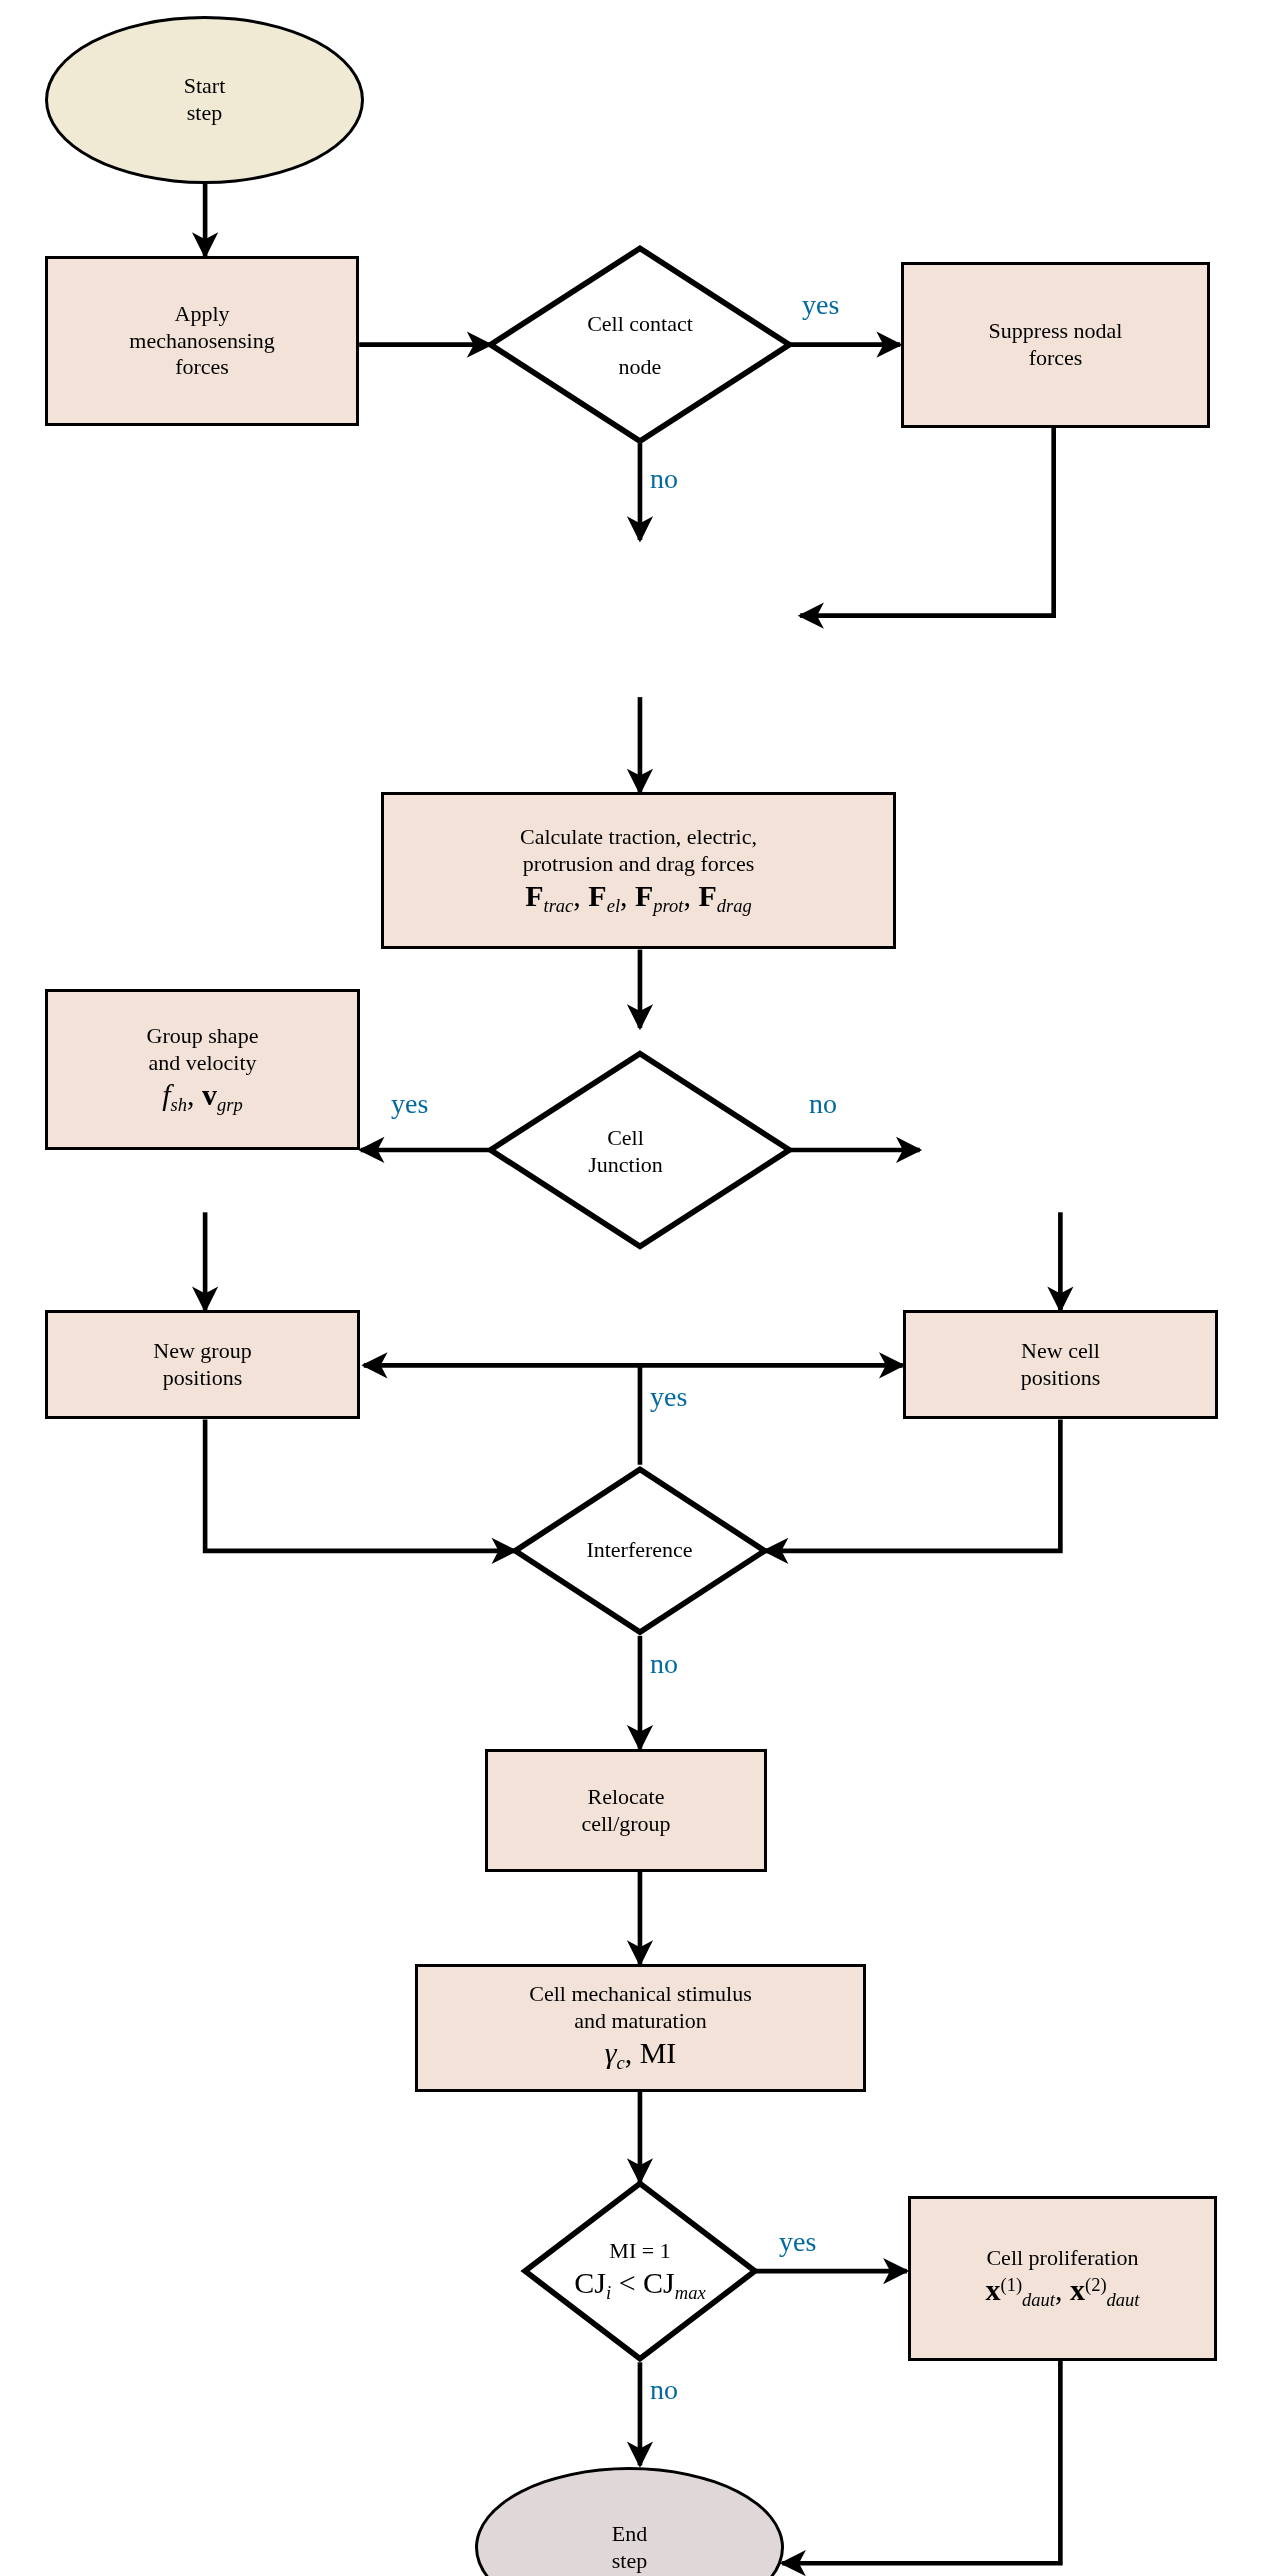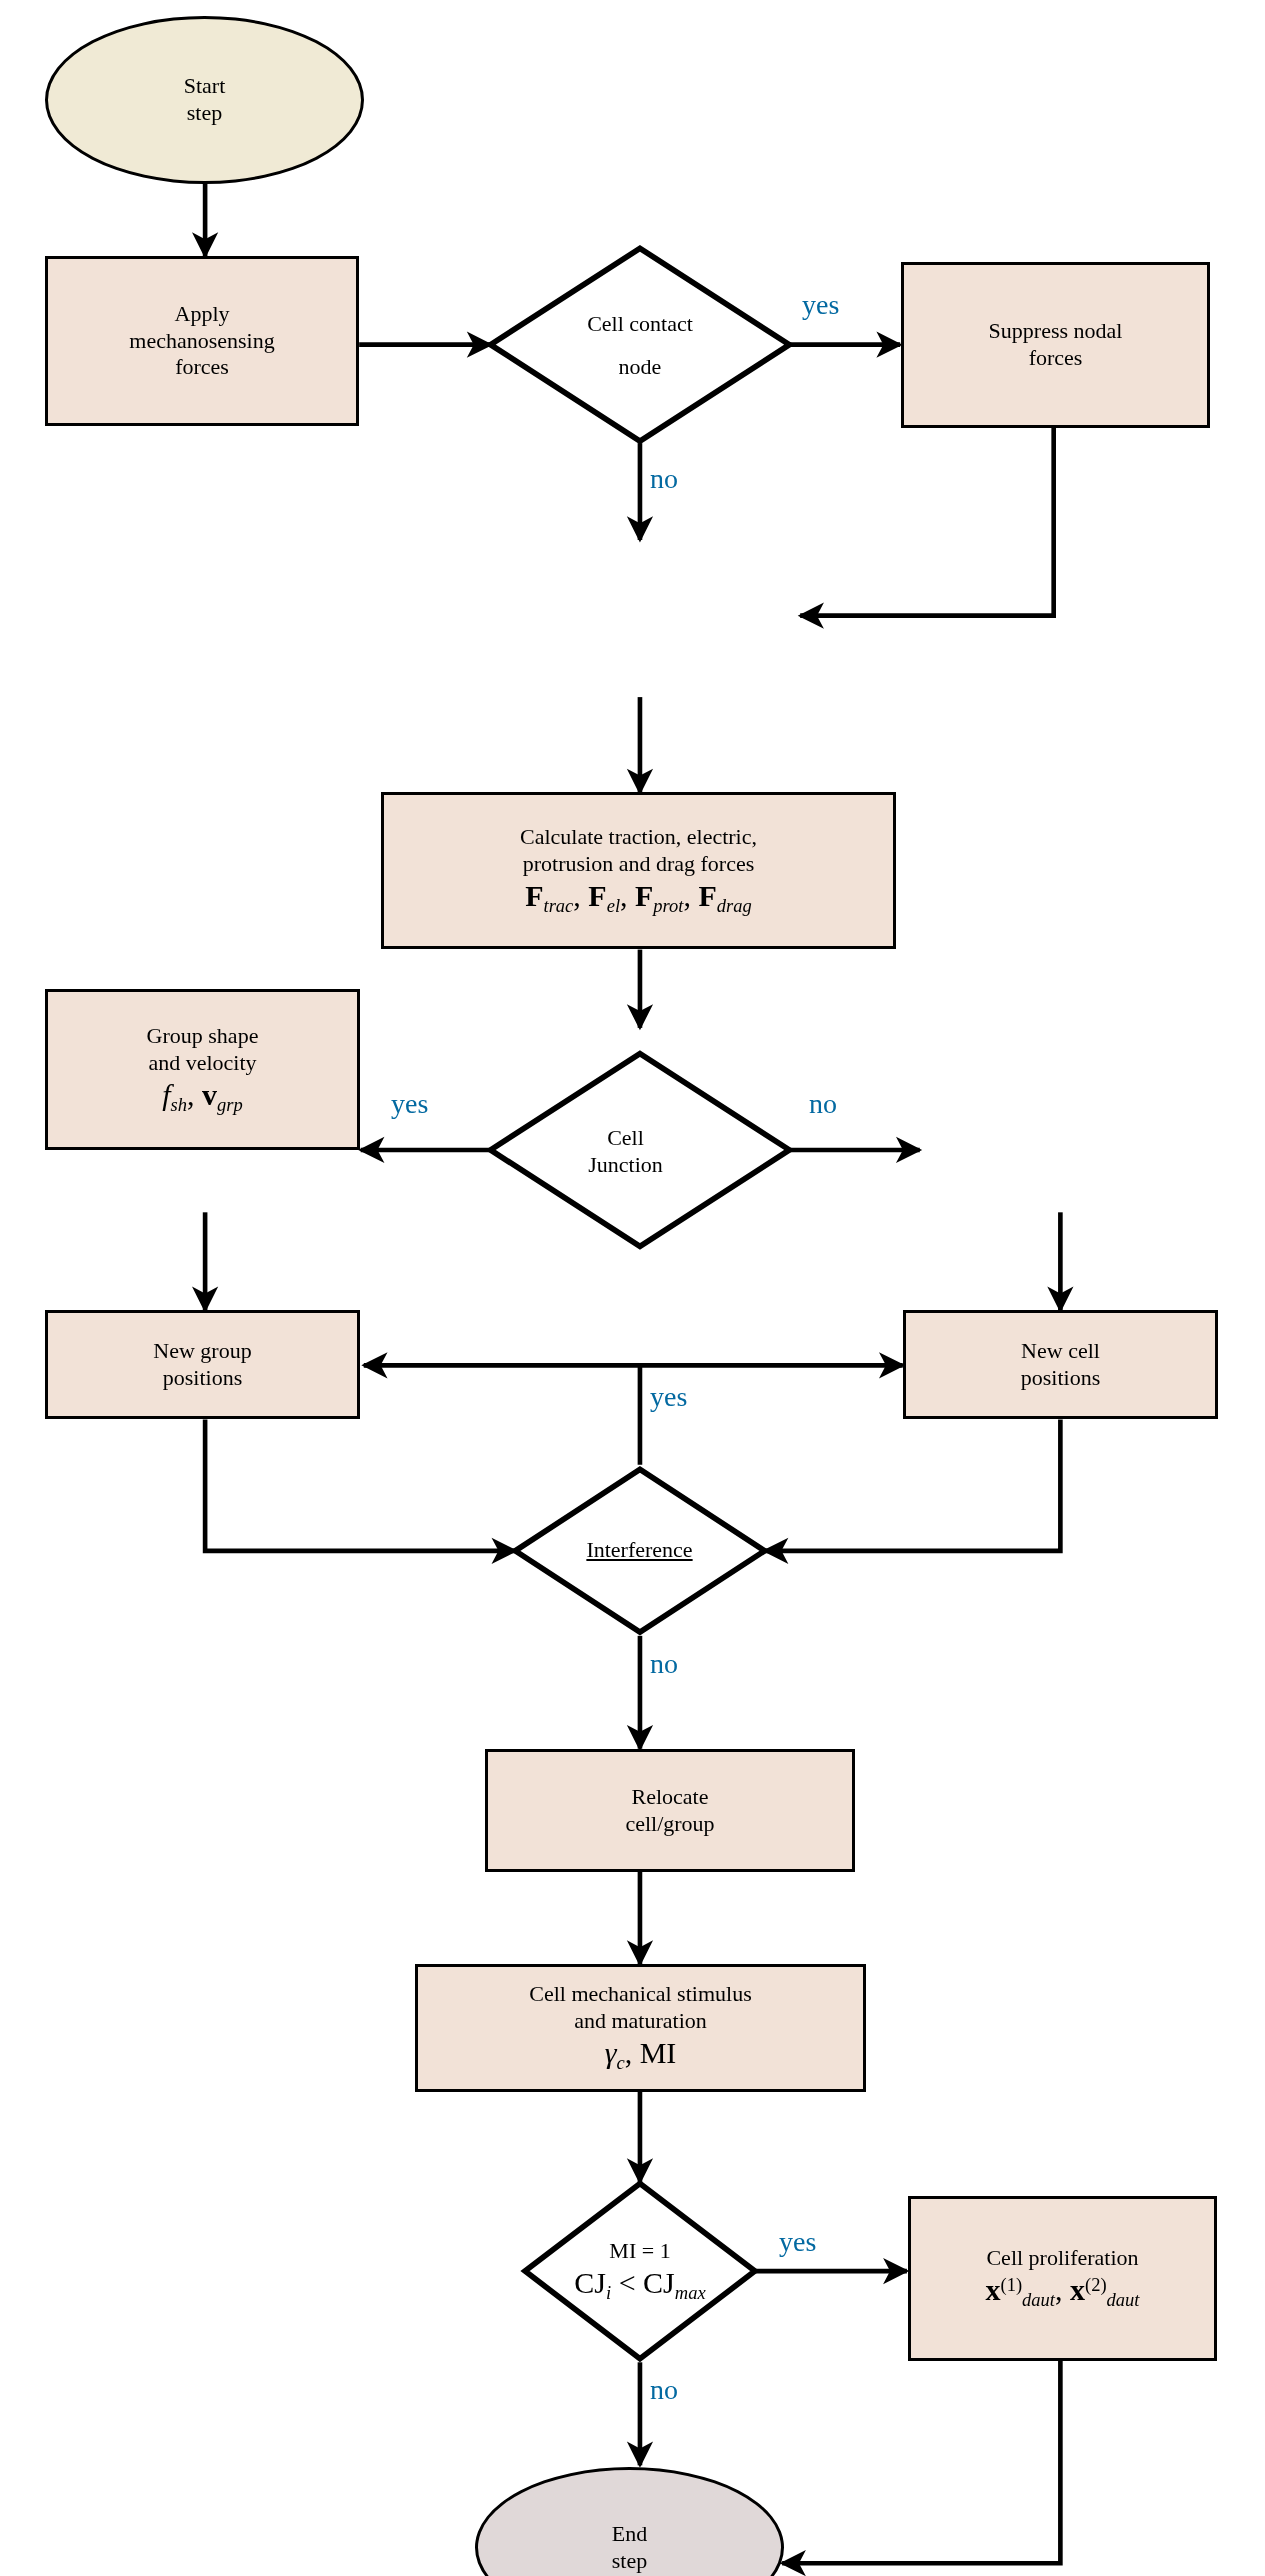--- a/index.html
+++ b/index.html
@@ -136,25 +136,25 @@
   <div class="node proc" style="left:45px;top:1310px;width:315px;height:109px;">
     <div class="t1">New group</div>
     <div class="t1">positions</div>
   </div>
 
   <div class="node proc" style="left:903px;top:1310px;width:315px;height:109px;">
     <div class="t1">New cell</div>
     <div class="t1">positions</div>
   </div>
 
-  <div class="node diamond-label" style="left:521px;top:1526px;width:237px;height:49px;text-decoration:underline;">
+  <div class="node diamond-label" style="left:521px;top:1526px;width:237px;height:49px;">
     <div class="t1">Interference</div>
   </div>
 
-  <div class="node proc" style="left:485px;top:1749px;width:370px;height:123px;">
+  <div class="node proc" style="left:485px;top:1749px;width:282px;height:123px;">
     <div class="t1">Relocate</div>
     <div class="t1">cell/group</div>
   </div>
 
   <div class="node proc" style="left:415px;top:1964px;width:451px;height:128px;text-align:center;">
     <div class="t1">Cell mechanical stimulus</div>
     <div class="t1">and maturation</div>
     <div class="sym">
       <span class="it">γ</span><span class="sub">c</span><span>, </span><span>MI</span>
     </div>

